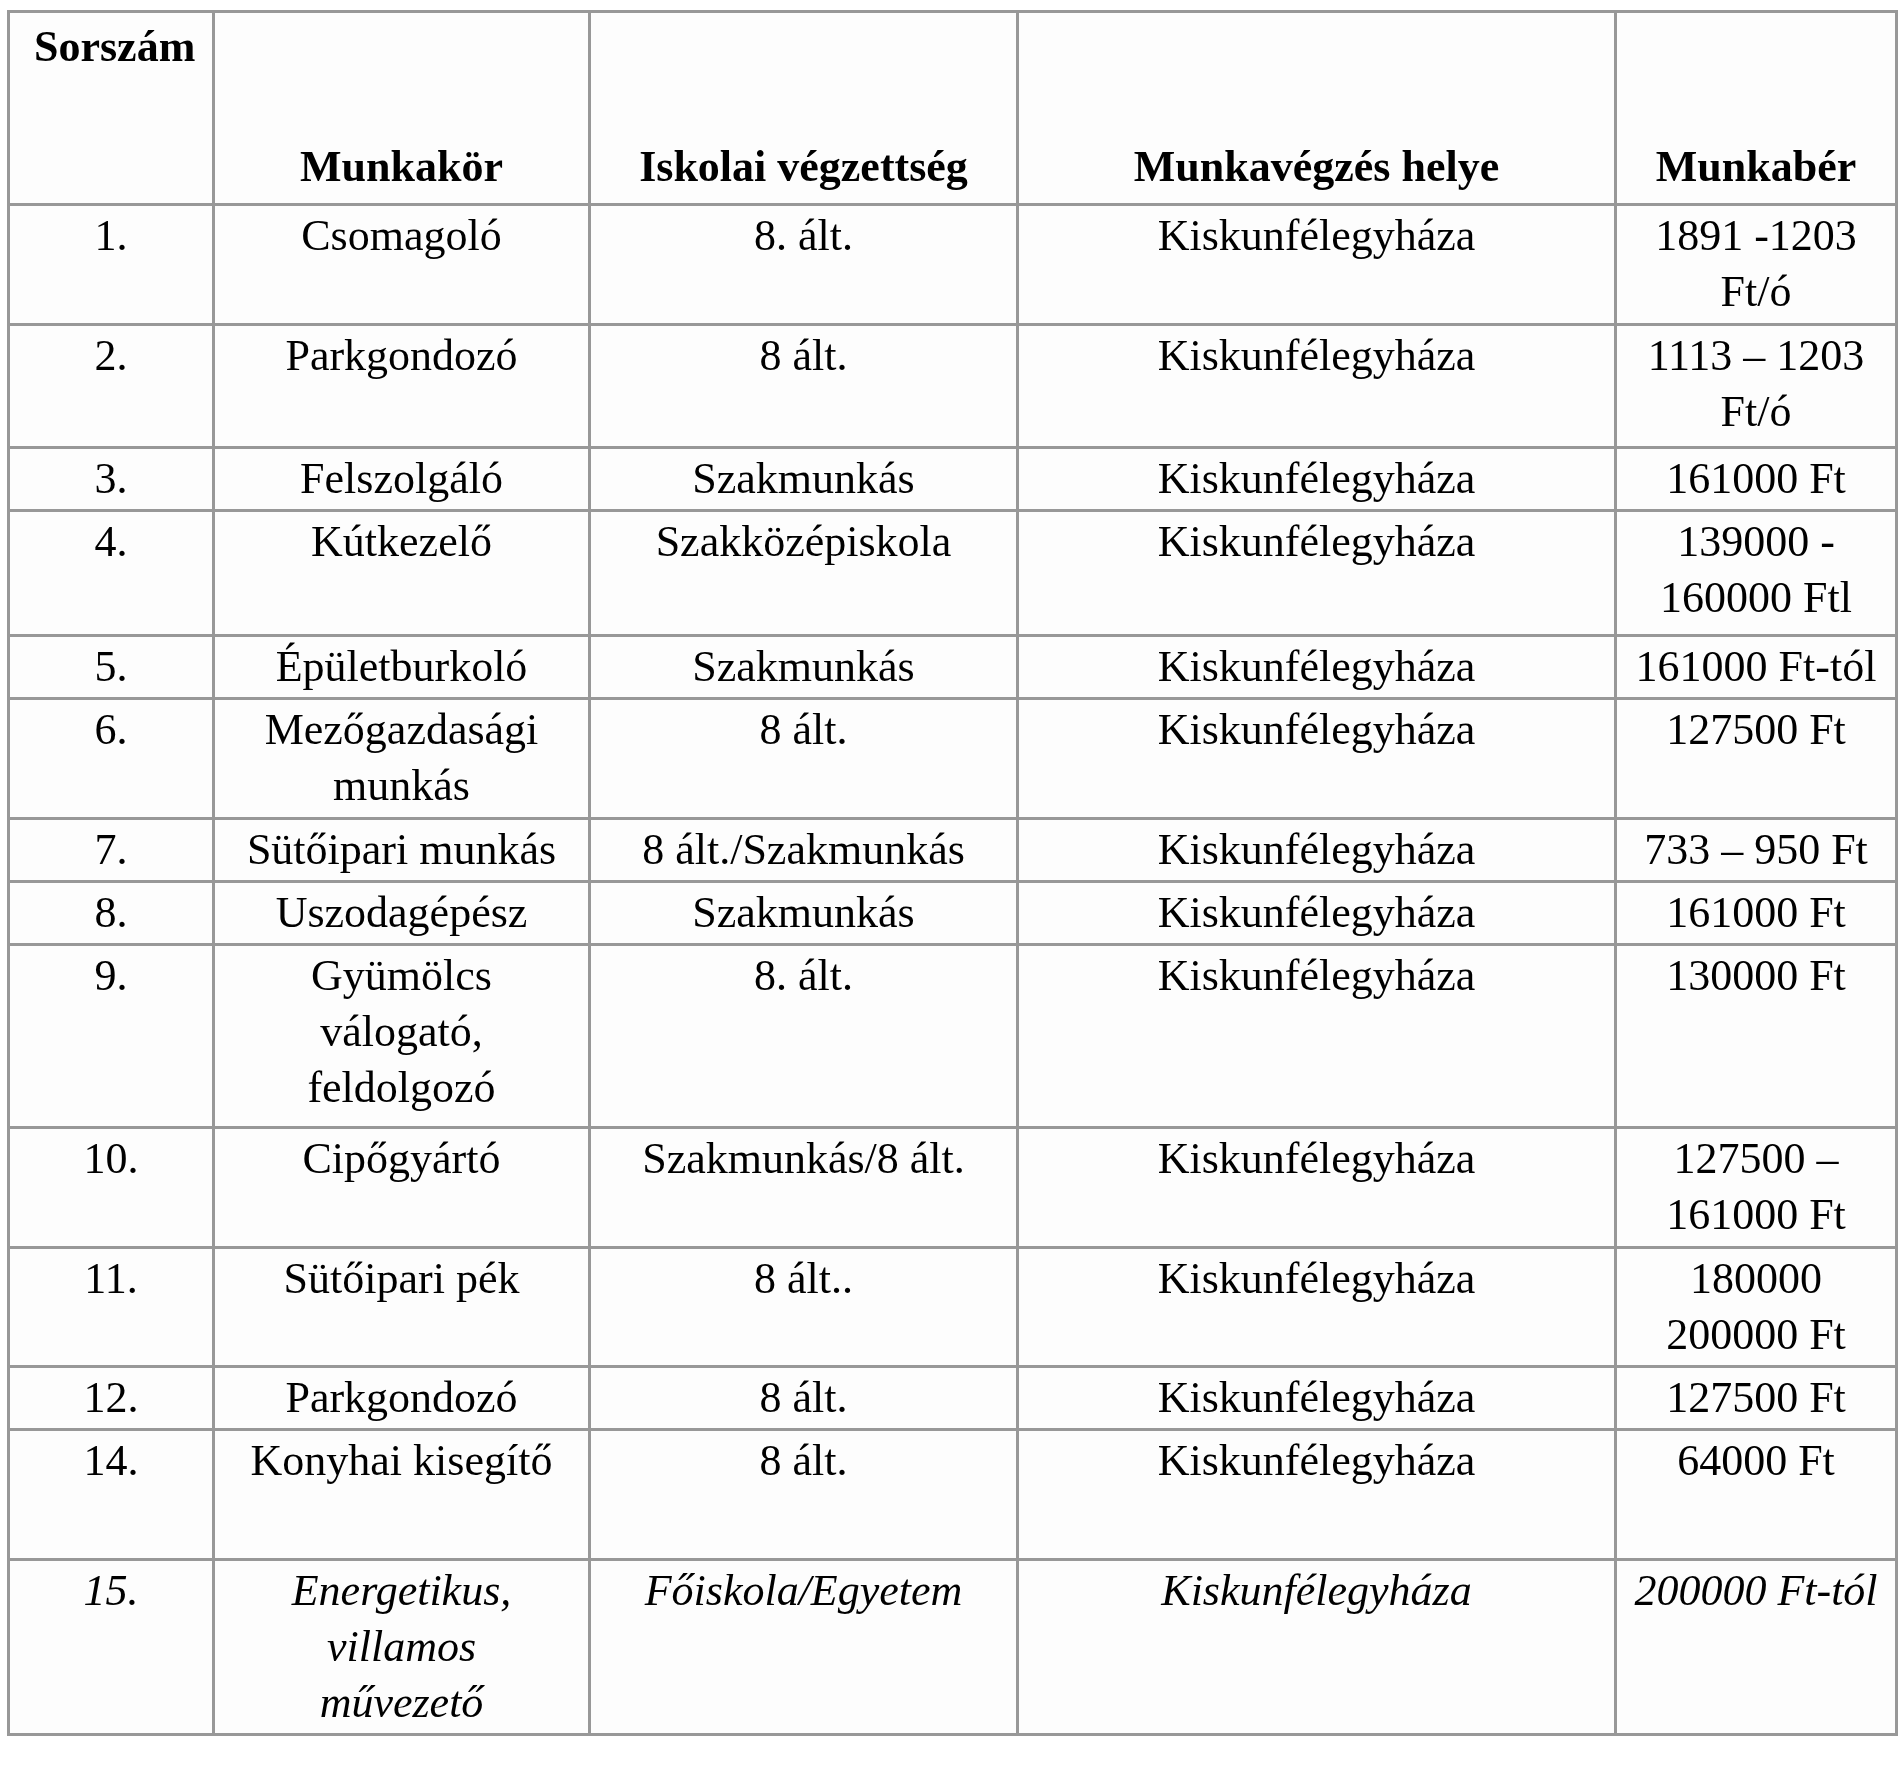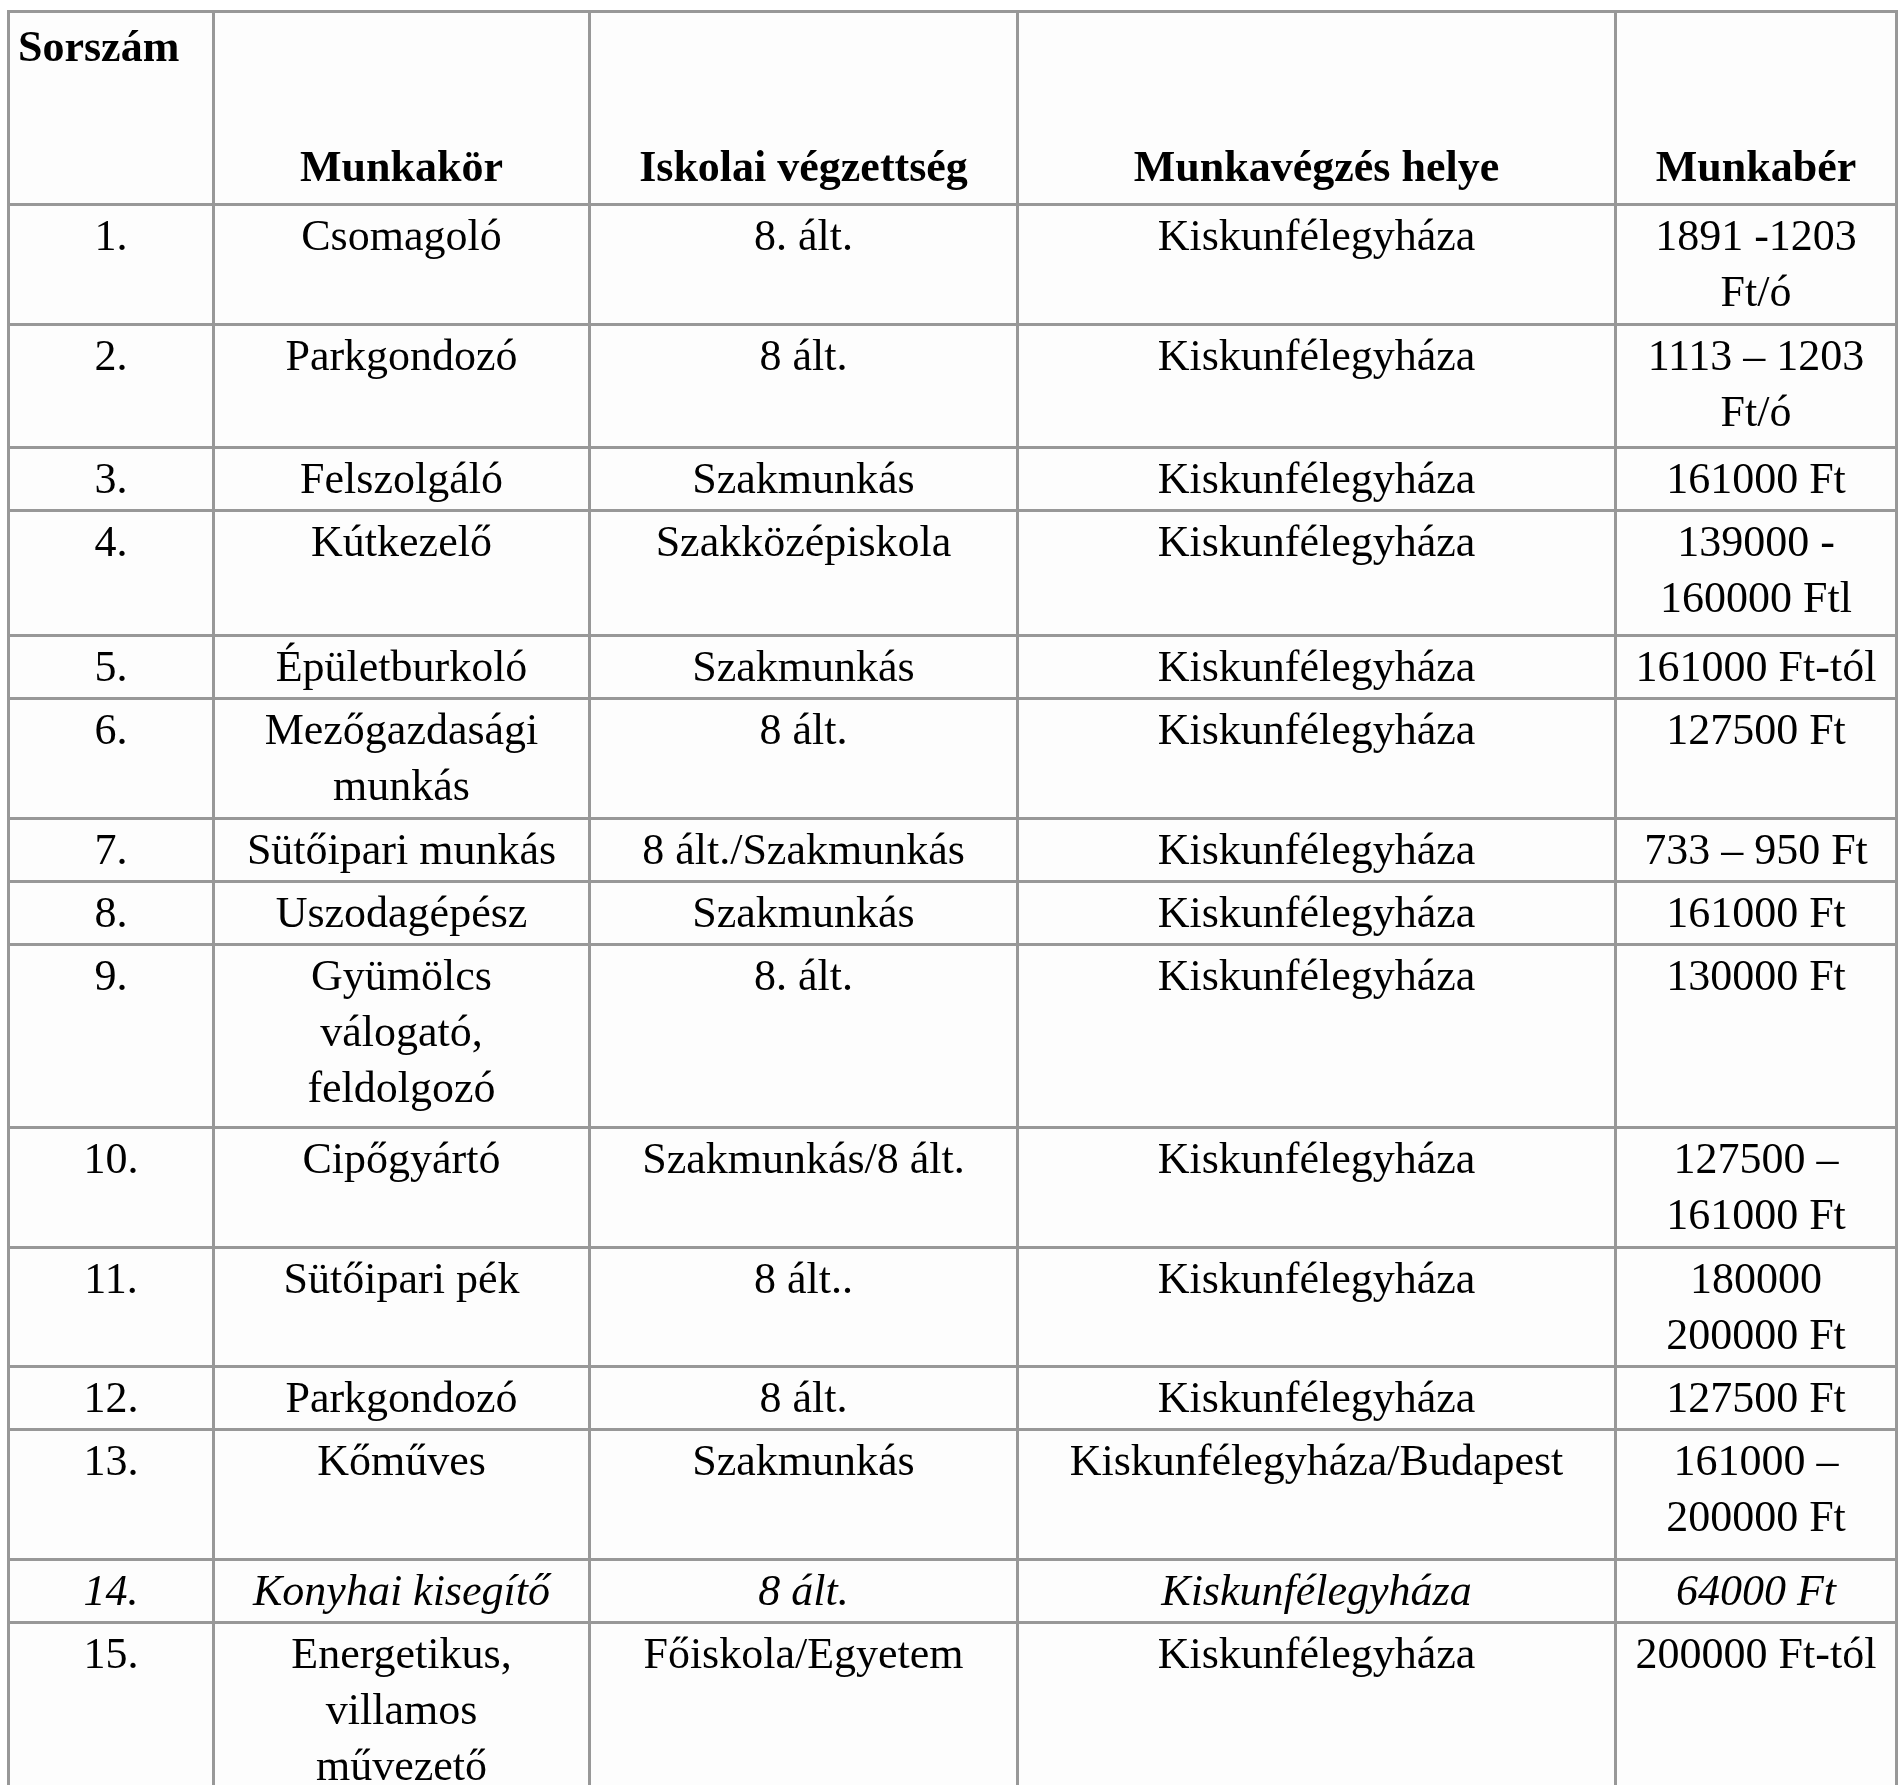--- a/index.html
+++ b/index.html
@@ -39,21 +39,21 @@
   
   table.jobs thead th {
     font-weight: bold;
     vertical-align: bottom;
     height: 176px;
     padding-bottom: 8px;
   }
   table.jobs thead th.first {
     vertical-align: top;
     text-align: left;
-    padding-left: 8px;
+    padding-left: 24px;
     padding-top: 6px;
   }
   
   tbody tr:nth-child(1)  { height: 120px; }
   tbody tr:nth-child(2)  { height: 123px; }
   tbody tr:nth-child(3)  { height: 62px;  }
   tbody tr:nth-child(4)  { height: 125px; }
   tbody tr:nth-child(5)  { height: 63px;  }
   tbody tr:nth-child(6)  { height: 120px; }
   tbody tr:nth-child(7)  { height: 62px;  }
@@ -174,28 +174,20 @@
 200000 Ft</td>
       </tr>
       <tr>
         <td>12.</td>
         <td>Parkgondozó</td>
         <td>8 ált.</td>
         <td>Kiskunfélegyháza</td>
         <td>127500 Ft</td>
       </tr>
       <tr>
-        <td>13.</td>
-        <td>Kőműves</td>
-        <td>Szakmunkás</td>
-        <td>Kiskunfélegyháza/Budapest</td>
-        <td>161000 –
-200000 Ft</td>
-      </tr>
-      <tr>
         <td>14.</td>
         <td>Konyhai kisegítő</td>
         <td>8 ált.</td>
         <td>Kiskunfélegyháza</td>
         <td>64000 Ft</td>
       </tr>
       <tr>
         <td>15.</td>
         <td>Energetikus,
 villamos

